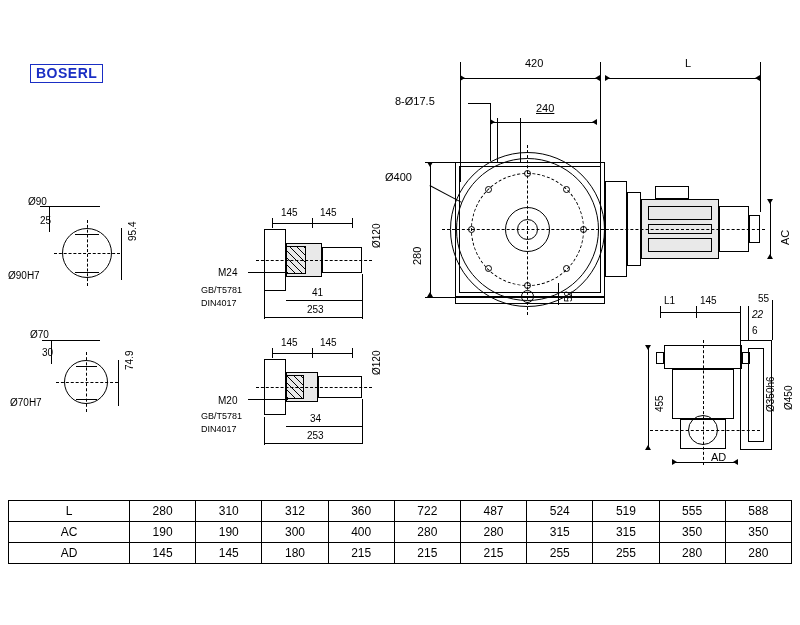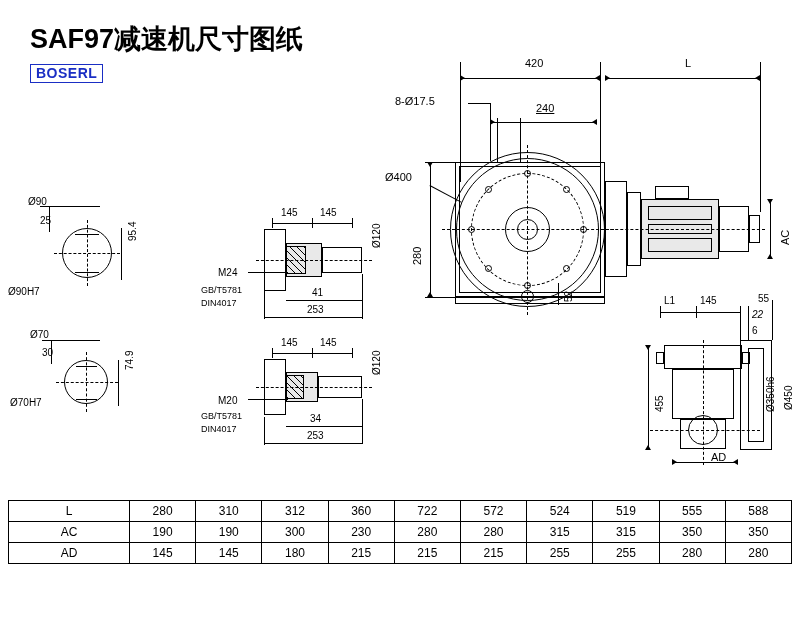--- a/index.html
+++ b/index.html
@@ -46,36 +46,35 @@
   #tbl{position:absolute;left:8px;top:500px;width:784px;border-collapse:collapse;}
   #tbl td{border:1px solid #000;font-size:12px;text-align:center;height:20px;padding:0;}
   #tbl td.lblc{text-align:center;width:120px;}
   .cn2{font-size:11px;line-height:12px;text-align:left;padding-left:4px;}
 </style>
 </head>
 <body>
 
 <div id="root">
 
-  <div class="t" id="title">SAF97减速机尺寸图纸</div>
   <div class="t" id="logo">BOSERL</div>
 
   <div>
 
     <div class="circ" style="left:62px;top:228px;width:50px;height:50px;"></div>
     <div class="hl" style="left:75px;top:234px;width:24px;"></div>
     <div class="hl" style="left:75px;top:272px;width:24px;"></div>
 
     <div class="hl dash" style="left:54px;top:253px;width:66px;"></div>
     <div class="vl vdash" style="left:87px;top:220px;height:66px;"></div>
 
     <div class="t sm" style="left:28px;top:197px;">Ø90</div>
     <div class="t sm" style="left:40px;top:216px;">25</div>
     <div class="t sm rot" style="left:128px;top:241px;">95.4</div>
-    <div class="t sm" style="left:8px;top:287px;">Ø90H7</div>
+    <div class="t sm" style="left:8px;top:271px;">Ø90H7</div>
 
     <div class="hl" style="left:40px;top:206px;width:60px;"></div>
     <div class="vl" style="left:49px;top:206px;height:26px;"></div>
     <div class="vl" style="left:121px;top:228px;height:52px;"></div>
   </div>
 
   <div>
     <div class="circ" style="left:64px;top:360px;width:44px;height:44px;"></div>
     <div class="hl" style="left:76px;top:366px;width:21px;"></div>
     <div class="hl" style="left:76px;top:399px;width:21px;"></div>
@@ -269,32 +268,32 @@
 
   <table id="tbl">
     <tbody>
       <tr>
         <td class="lblc">L</td>
         <td>280</td>
         <td>310</td>
         <td>312</td>
         <td>360</td>
         <td>722</td>
-        <td>572</td>
+        <td>487</td>
         <td>524</td>
         <td>519</td>
         <td>555</td>
         <td>588</td>
       </tr>
       <tr>
         <td class="lblc">AC</td>
         <td>190</td>
         <td>190</td>
         <td>300</td>
-        <td>230</td>
+        <td>400</td>
         <td>280</td>
         <td>280</td>
         <td>315</td>
         <td>315</td>
         <td>350</td>
         <td>350</td>
       </tr>
       <tr>
         <td class="lblc">AD</td>
         <td>145</td>

